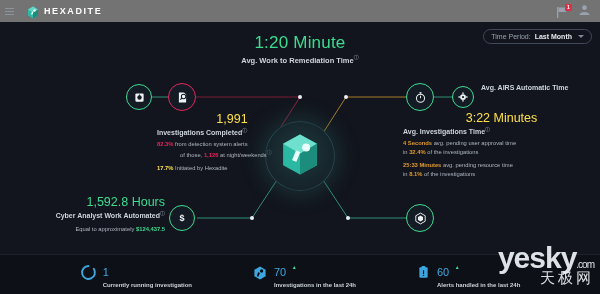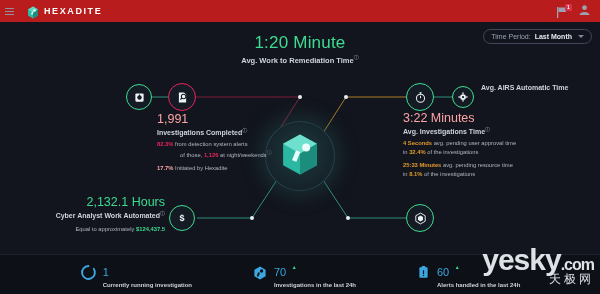--- a/index.html
+++ b/index.html
@@ -8,21 +8,21 @@
     background:#12151d;
     font-family:"Liberation Sans", sans-serif;
     color:#d8dde5;
     -webkit-font-smoothing:antialiased;
   }
   .app { position:relative; width:600px; height:294px; }
 
   
   .topbar {
     position:absolute; top:0; left:0; width:600px; height:22px;
-    background:#b91c1c;
+    background:#737373;
     display:flex; align-items:center;
   }
   .hamburger { width:16px; display:flex; flex-direction:column; gap:2px; margin-left:5px; }
   .hamburger i { display:block; height:1px; background:#8d93a0; width:9px; }
   .brand { display:flex; align-items:center; gap:5px; margin-left:6px; }
   .brand-mark { width:12px; height:13px; position:relative; }
   .brand-name {
     font-size:9px; font-weight:bold; letter-spacing:1.6px; color:#ffffff;
   }
   .topbar-right {
@@ -69,41 +69,41 @@
     background:#151b24;
   }
   .stat { position:absolute; }
   .stat .val { font-size:12.5px; font-weight:400; line-height:1.05; }
   .stat .lbl { font-size:7px; font-weight:bold; color:#cdd3dc; margin-top:1px; }
   .stat .note { font-size:5.8px; margin-top:4px; line-height:1.5; color:#aeb5c1; }
   .stat .note b { font-weight:bold; }
   .info { color:#6c7483; font-size:5px; vertical-align:super; }
 
   .c-green { color:#3ddc91; }
-  .c-blue  { color:#fca5a5; }
+  .c-blue  { color:#fde047;text-align:center; }
   .c-pink  { color:#e8245c; }
   .c-orange{ color:#e09a2d; }
 
   .export { font-size:5.8px; color:#3ddc91; margin-top:2px; display:flex; align-items:center; gap:2px; cursor:pointer; }
 
   
   .bottom {
     position:absolute; bottom:0; left:0; width:600px; height:40px;
     background:#0d1016; border-top:1px solid #1c212b;
     display:flex; align-items:center; justify-content:center; gap:60px;
   }
   .bstat { display:flex; align-items:center; gap:6px; }
   .bstat .btxt .bv { font-size:11px; color:#3ca7e0; line-height:1; }
   .bstat .btxt .bl { font-size:6px; font-weight:bold; color:#cdd3dc; margin-top:2px; }
   .caret { color:#3ddc91; font-size:5px; vertical-align:super; margin-left:1px; }
 
   .wm { position:absolute; right:6px; bottom:6px; text-align:right; pointer-events:none; }
   .wm .y { font-size:30px; font-weight:bold; color:#e8eef2; letter-spacing:-1px; line-height:.9; opacity:.95;}
-  .wm .y .sm { font-size:16px; font-weight:bold; }
-  .wm .cn { font-size:12px; color:#e8eef2; letter-spacing:3px; opacity:.92; margin-top:-2px; }
+  .wm .y .sm { font-size:10px; font-weight:normal; }
+  .wm .cn { font-size:15px; color:#e8eef2; letter-spacing:3px; opacity:.92; margin-top:-2px; }
 </style>
 </head>
 <body>
 
 <div class="app">
 
   <div class="topbar">
     <div class="hamburger">
       <i></i>
         <i></i>
@@ -218,21 +218,21 @@
       <span>Initiated by Hexadite</span>
     </div>
   </div>
 
   <div class="node-circle" style="left:169px;top:205px;width:26px;height:26px;border:1.5px solid #3ddc91;">
     <svg viewBox="0 0 16 16" width="12" height="12">
       <text x="8" y="12.4" font-size="12" font-family="Liberation Sans, sans-serif" fill="#eef3f5" text-anchor="middle" font-weight="bold">$</text>
     </svg>
   </div>
   <div class="stat" style="left:20px;top:196px;width:145px;text-align:right">
-    <div class="val c-green">2,132.1 Hours</div>
+    <div class="val c-green">1,592.8 Hours</div>
     <div class="lbl">
       <span>Cyber Analyst Work Automated</span><span class="info">ⓘ</span>
     </div>
     <div class="note" style="margin-top:6px">
       <span>Equal to approximately</span>
       <b class="c-green">$124,437.5</b>
     </div>
   </div>
 
   <div class="node-circle" style="left:406px;top:83px;width:28px;height:28px;border:1.5px solid #3ddc91;">

